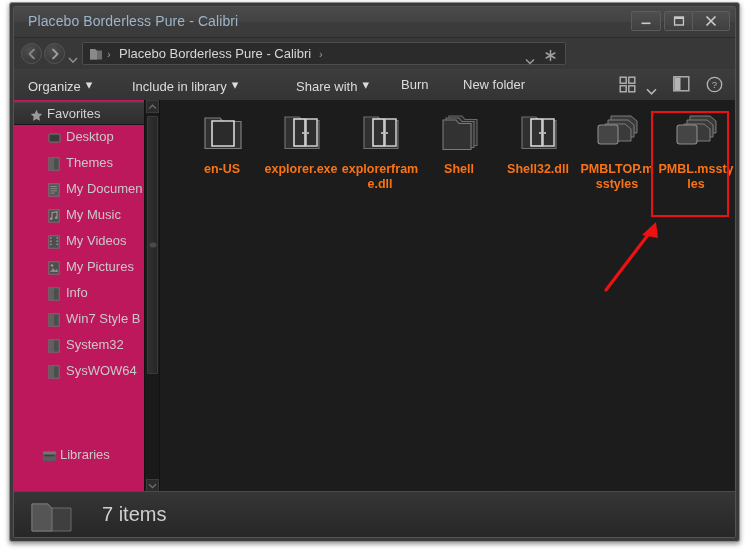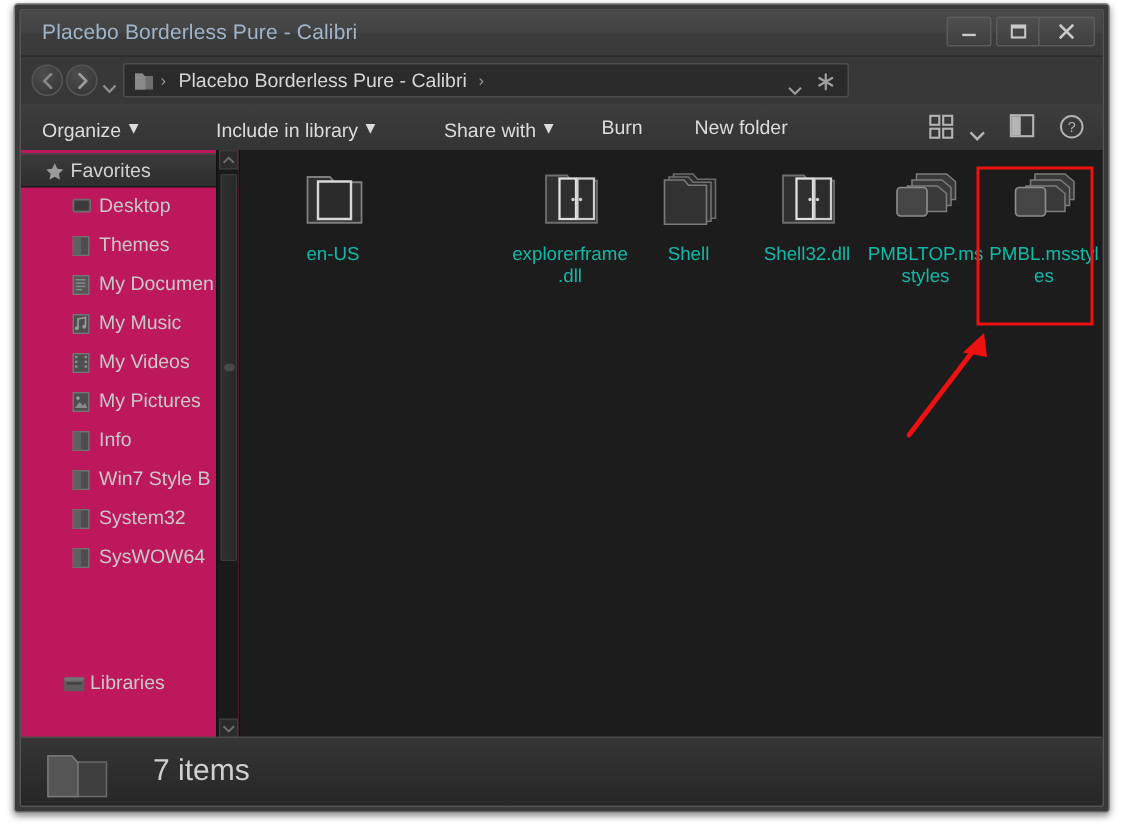--- a/index.html
+++ b/index.html
@@ -172,21 +172,21 @@
     position: absolute;
     top: 5px;
     height: 21px;
     font-size: 13px;
     color: #dcdcdc;
     line-height: 21px;
     white-space: nowrap;
   }
   .tbcaret { display: inline-block; margin-left: 5px; vertical-align: 2px; }
   #tb-organize { left: 14px; }
-  #tb-include  { left: 118px; margin-left: 12px; }
+  #tb-include  { left: 118px; }
   #tb-share    { left: 282px; }
   #tb-burn     { left: 387px; }
   #tb-newfolder{ left: 449px; }
   #tb-viewicon { position: absolute; right: 99px; top: 7px; }
   #tb-viewcaret{ position: absolute; right: 78px; top: 12px; width: 11px; height: 7px; }
   #tb-pane     { position: absolute; right: 45px; top: 7px; }
   #tb-help     { position: absolute; right: 12px; top: 7px; }
 
   
   #body-area {
@@ -299,24 +299,25 @@
     text-align: center;
   }
   .file-icon-wrap {
     position: relative;
     height: 50px;
     margin: 0 auto 4px auto;
     width: 52px;
   }
   .file-label {
     font-size: 12.5px;
-    color: #14b8a6;
+    color: #f97316;
     line-height: 15px;
     word-wrap: break-word;
     overflow-wrap: break-word;
+    font-weight: bold;
   }
 
   
   .folder-ico { position: absolute; left: 6px; top: 4px; }
   .doorfolder { position: absolute; left: 6px; top: 4px; }
   .stack-ico  { position: absolute; left: 4px; top: 6px; }
 
   
   #statusbar {
     position: absolute;
@@ -598,20 +599,32 @@
       <div id="filepane">
             <div class="file-item" style="left: 22px; top: 8px;">
               <div class="file-icon-wrap">
                 <span class="folder-ico"><svg width="42" height="42" viewBox="0 0 42 42">
                     <path d="M3 6 h15 l3 3.5 h18 v27 H3 z" fill="#303030" stroke="#7e7e7e" stroke-width="1.2"></path>
                     <path d="M10 9 h22 v25 H10 z" fill="#2b2b2b" stroke="#d8d8d8" stroke-width="1.6"></path>
                   </svg></span>
               </div>
               <div class="file-label">en-US</div>
             </div>
+            <div class="file-item" style="left: 101px; top: 8px;">
+              <div class="file-icon-wrap">
+                <span class="doorfolder"><svg width="42" height="42" viewBox="0 0 42 42">
+                    <path d="M4 5 h14 l3 3.5 h17 v28 H4 z" fill="#303030" stroke="#6f6f6f" stroke-width="1.2"></path>
+                    <rect x="13" y="7" width="11" height="27" fill="#303030" stroke="#e2e2e2" stroke-width="1.5"></rect>
+                    <rect x="25" y="7" width="11" height="27" fill="#2d2d2d" stroke="#cfcfcf" stroke-width="1.5"></rect>
+                    <circle cx="22" cy="21" r="1.1" fill="#d0d0d0"></circle>
+                    <circle cx="27" cy="21" r="1.1" fill="#d0d0d0"></circle>
+                  </svg></span>
+              </div>
+              <div class="file-label">explorer.exe</div>
+            </div>
             <div class="file-item" style="left: 180px; top: 8px;">
               <div class="file-icon-wrap">
                 <span class="doorfolder"><svg width="42" height="42" viewBox="0 0 42 42">
                     <path d="M4 5 h14 l3 3.5 h17 v28 H4 z" fill="#303030" stroke="#6f6f6f" stroke-width="1.2"></path>
                     <rect x="13" y="7" width="11" height="27" fill="#303030" stroke="#e2e2e2" stroke-width="1.5"></rect>
                     <rect x="25" y="7" width="11" height="27" fill="#2d2d2d" stroke="#cfcfcf" stroke-width="1.5"></rect>
                     <circle cx="22" cy="21" r="1.1" fill="#d0d0d0"></circle>
                     <circle cx="27" cy="21" r="1.1" fill="#d0d0d0"></circle>
                   </svg></span>
               </div>

